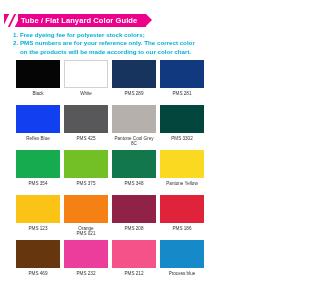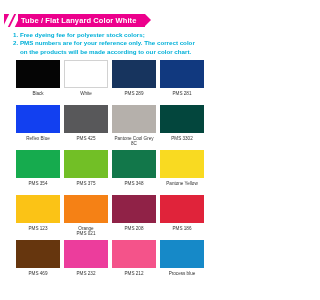--- a/index.html
+++ b/index.html
@@ -133,21 +133,21 @@
   }
 </style>
 </head>
 <body>
 
 <div class="page">
 
   <div class="header-banner">
     <span class="chevrons"></span>
     <div class="banner-body">
-      <span class="banner-title">Tube / Flat Lanyard Color White</span>
+      <span class="banner-title">Tube / Flat Lanyard Color Guide</span>
     </div>
   </div>
 
   <div class="notes">
     <div class="note-line">1. Free dyeing fee for polyester stock colors;</div>
     <div class="note-line">2. PMS numbers are for your reference only. The correct color</div>
     <div class="note-line indent">on the products will be made according to our color chart.</div>
   </div>
 
   <div class="grid">

